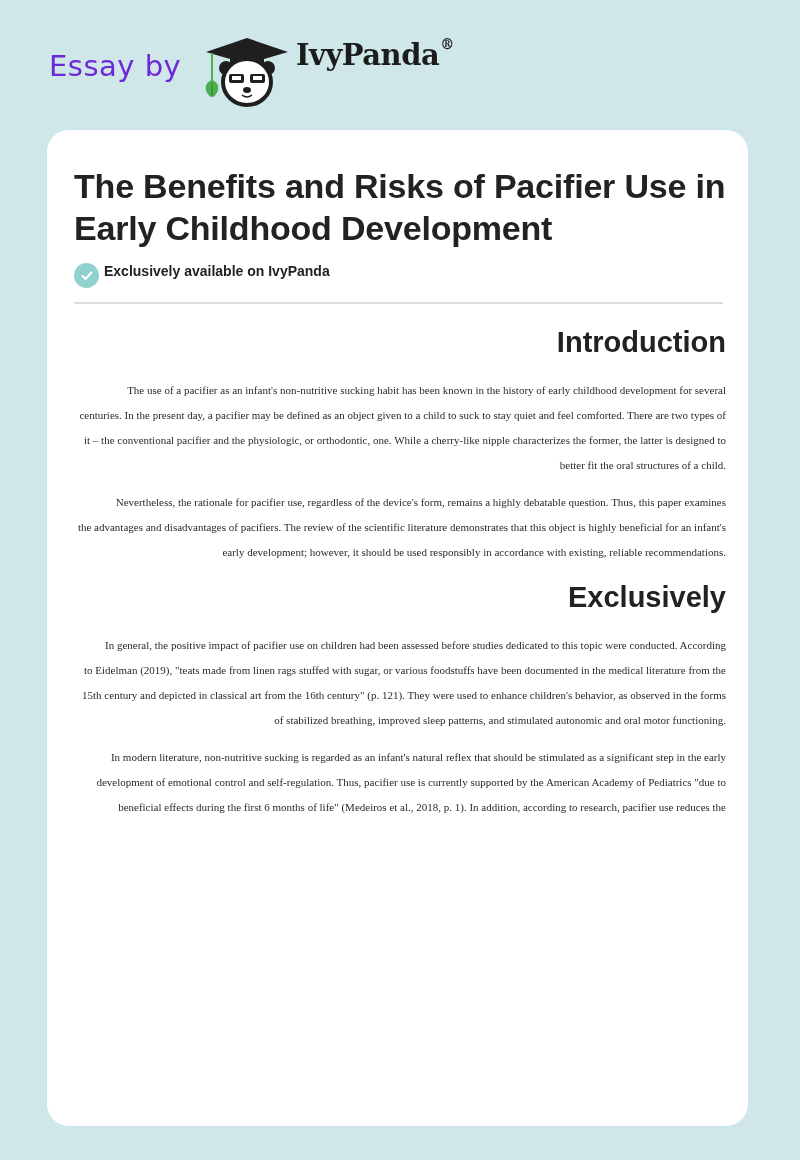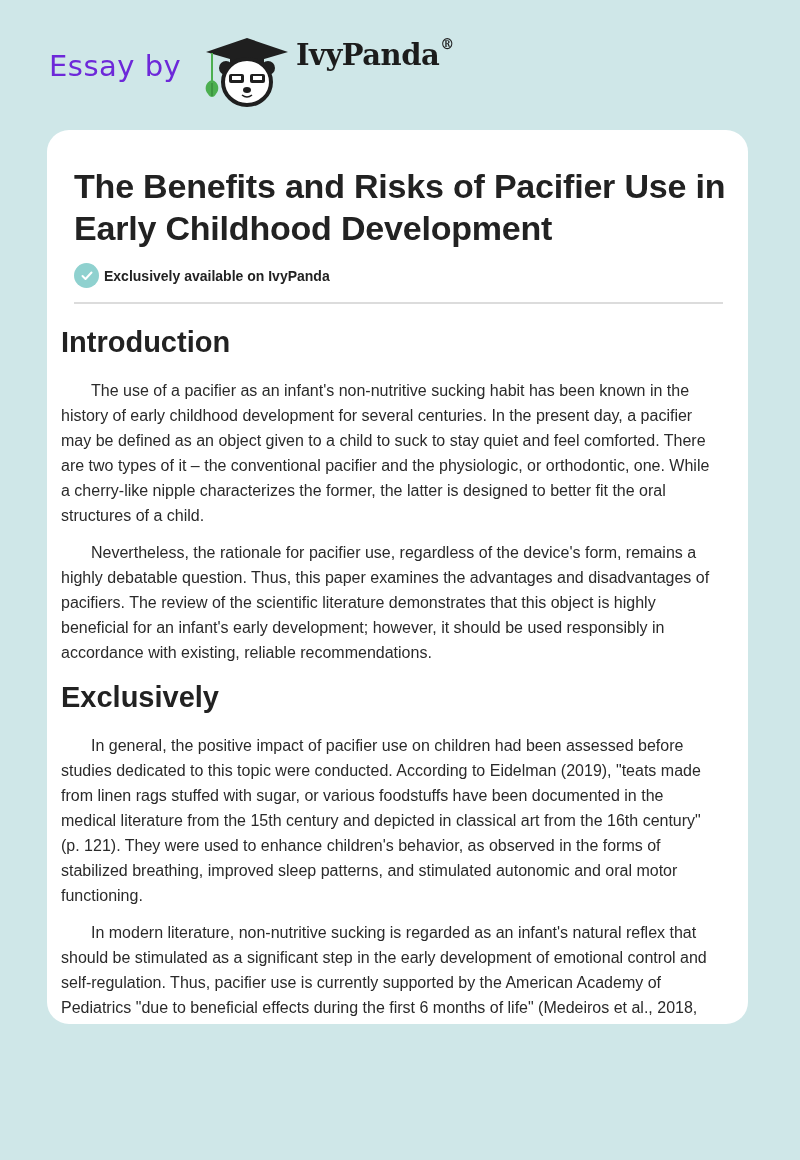--- a/index.html
+++ b/index.html
@@ -41,40 +41,39 @@
     .brand sup {
       font-size: 14px;
       vertical-align: top;
       position: relative;
       top: -2px;
       margin-left: 1px;
     }
     .card {
       position: absolute;
       left: 47px; top: 130px;
-      width: 701px; height: 894px;
+      width: 701px; height: 996px;
       background: #ffffff;
       border-radius: 22px;
       overflow: hidden;
     }
     .title {
       position: absolute;
       left: 27px; top: 35px;
       width: 660px;
       font-size: 34px;
       font-weight: bold;
       line-height: 42px;
       color: #222222;
       letter-spacing: -0.2px;
     }
     .exclusive {
       position: absolute;
       left: 27px; top: 133px;
       display: flex;
-      align-items: center;
     }
     .check-icon {
       width: 25px; height: 25px;
       border-radius: 50%;
       background: #8fd1cf;
       display: flex; align-items: center; justify-content: center;
       margin-right: 5px;
     }
     .exclusive-text {
       font-size: 14px;
@@ -82,36 +81,38 @@
       color: #222;
     }
     .divider {
       position: absolute;
       left: 27px; top: 172px;
       width: 649px; height: 2px;
       background: #dcdcdc;
     }
     .content {
       position: absolute;
-      left: 14px; top: 192px;
+      left: 27px; top: 192px;
       width: 652px;
+      text-align: right;
     }
     h2 {
       font-size: 29px;
       font-weight: bold;
       color: #222;
       line-height: 40px;
       margin-bottom: 16px;
     }
     p {
-      font-size: 16px;
+      font-size: 11px;
       line-height: 25px;
       color: #2a2a2a;
       text-indent: 30px;
       margin-bottom: 12px;
+      font-family: Liberation Serif, serif;
     }
     .section-advantages h2 { margin-top: 2px; }
   </style>
 </head>
 <body>
 
 <div class="header">
   <span class="essay-by">Essay by</span>
   <span class="logo-icon">
     <svg width="90" height="72" viewBox="0 0 90 72">

